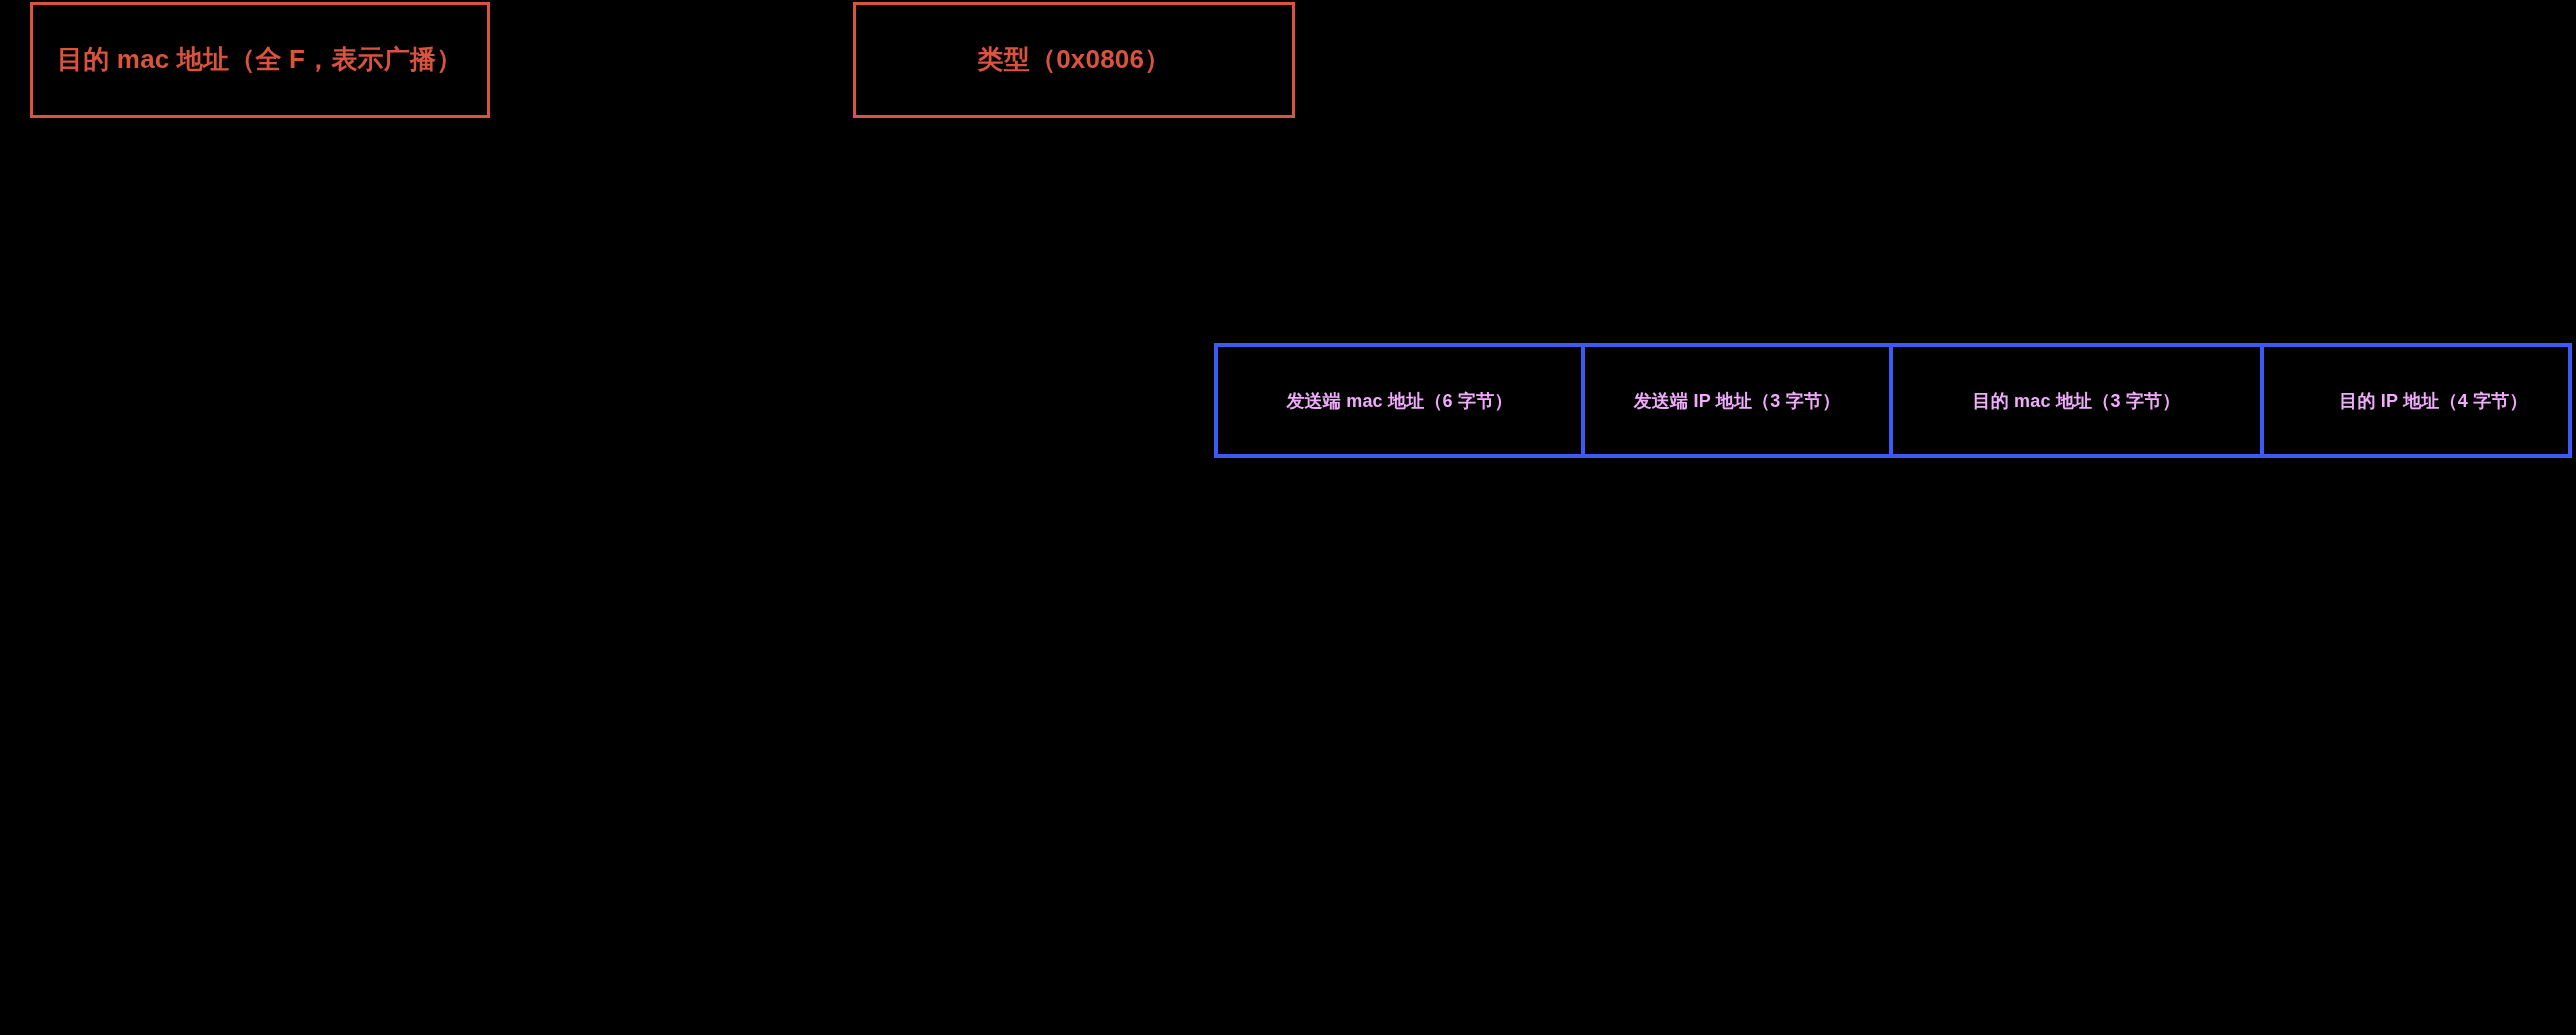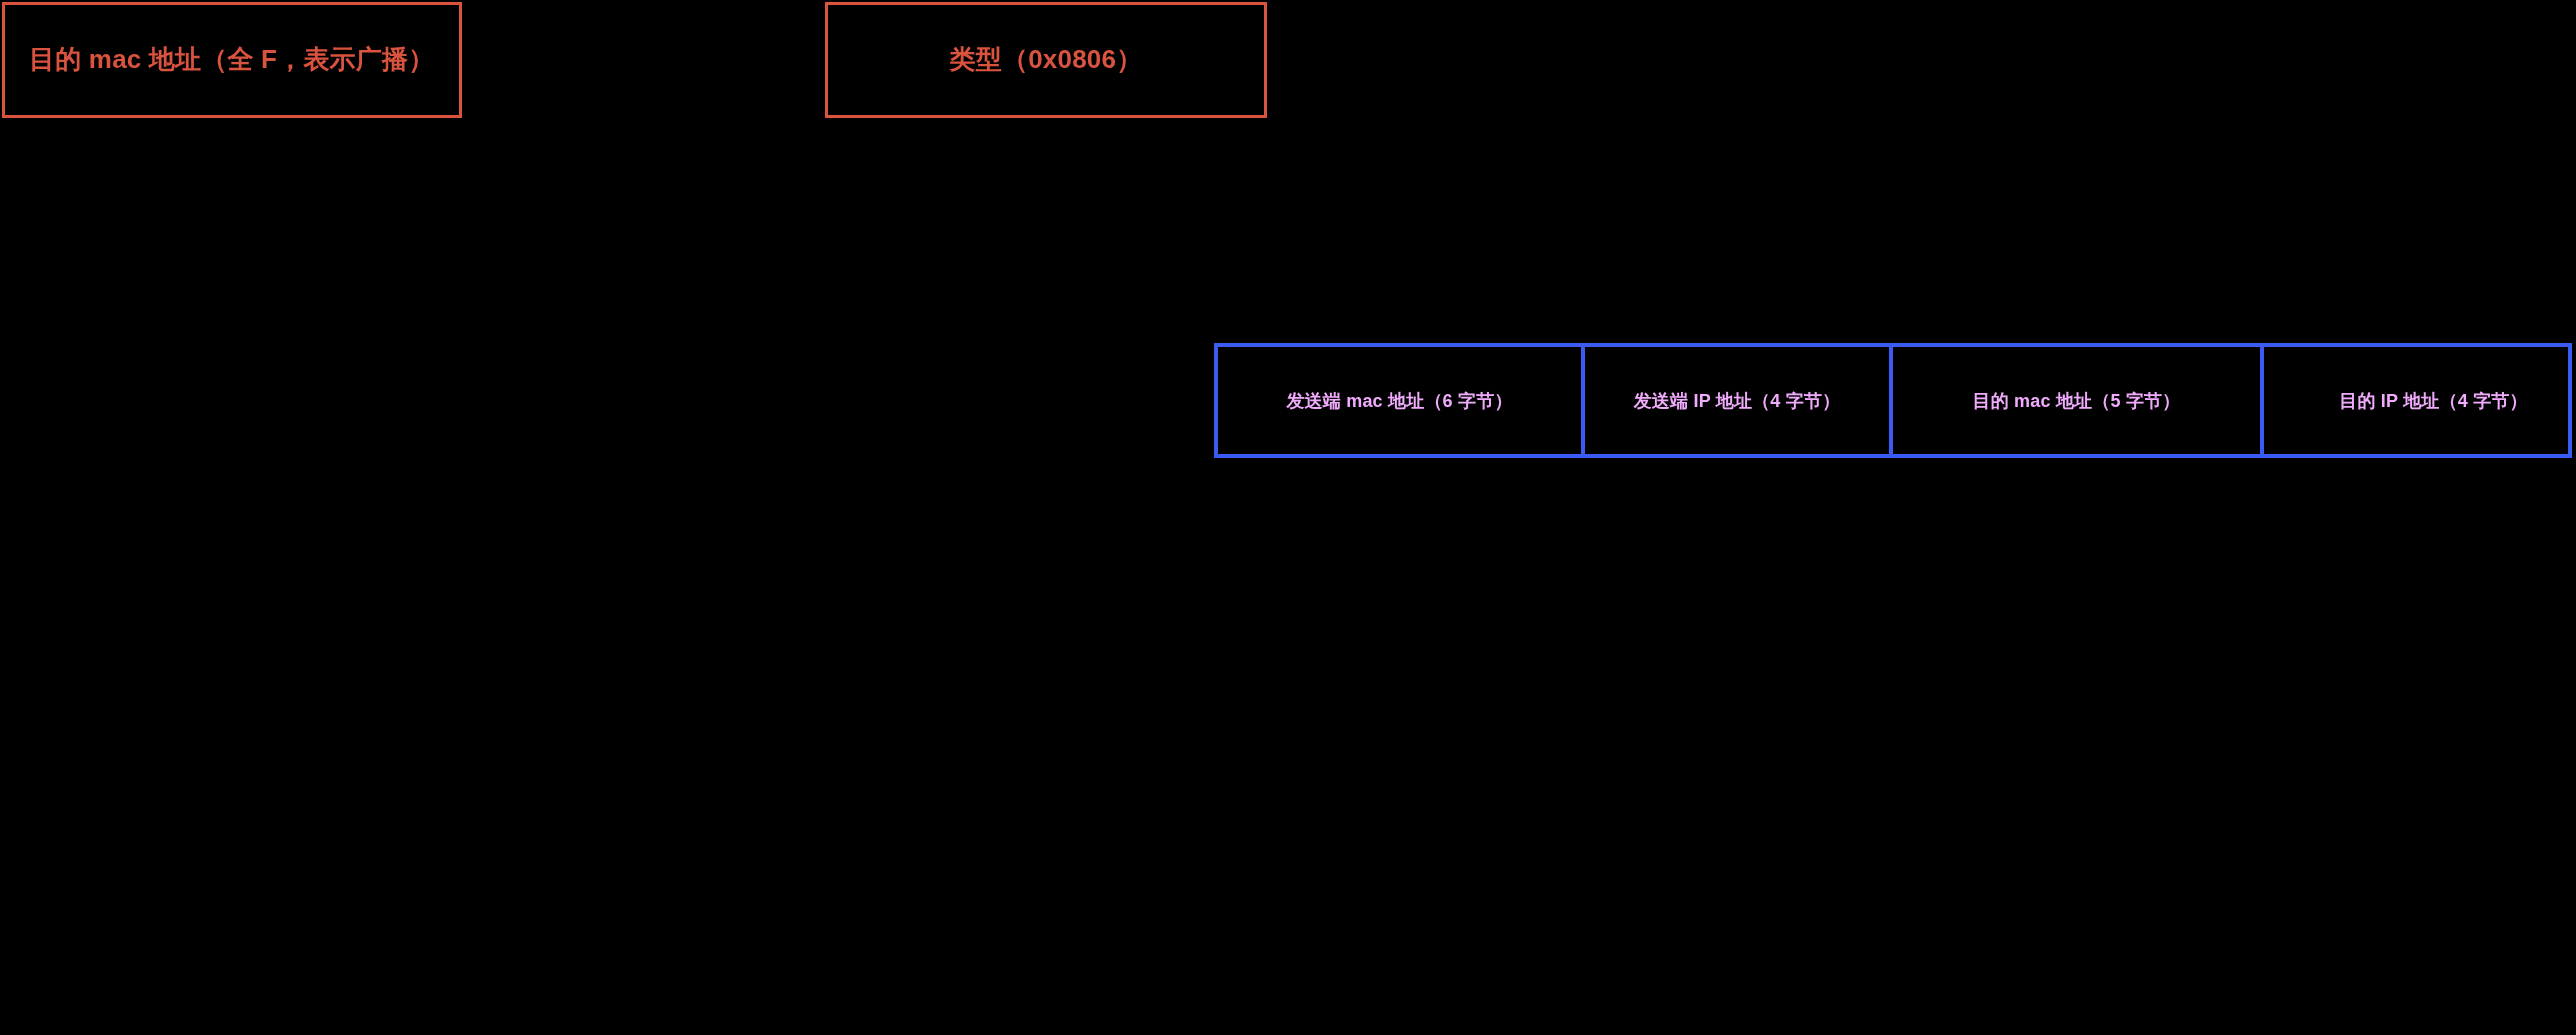--- a/index.html
+++ b/index.html
@@ -27,20 +27,21 @@
   .field-box {
     position: absolute;
     box-sizing: border-box;
     display: flex;
     align-items: center;
     justify-content: center;
     background: transparent;
     text-align: center;
     line-height: 1.25;
     white-space: nowrap;
+    margin-left: 28px;
   }
 
   .field-label {
     font-weight: 700;
     letter-spacing: 0.2px;
   }
 
   
   .eth-row {
     position: absolute;
@@ -113,25 +114,25 @@
 
   </div>
 
   <div class="arp-row">
 
     <div class="arp-cell w-mac">
       <span class="field-label">发送端 mac 地址（6 字节）</span>
     </div>
 
     <div class="arp-cell w-ip">
-      <span class="field-label">发送端 IP 地址（4 字节）</span>
+      <span class="field-label">发送端 IP 地址（3 字节）</span>
     </div>
 
     <div class="arp-cell w-mac2">
-      <span class="field-label">目的 mac 地址（5 字节）</span>
+      <span class="field-label">目的 mac 地址（3 字节）</span>
     </div>
 
     <div class="arp-cell w-ip2">
       <span class="field-label">目的 IP 地址（4 字节）</span>
     </div>
 
   </div>
 
 </div>
 

